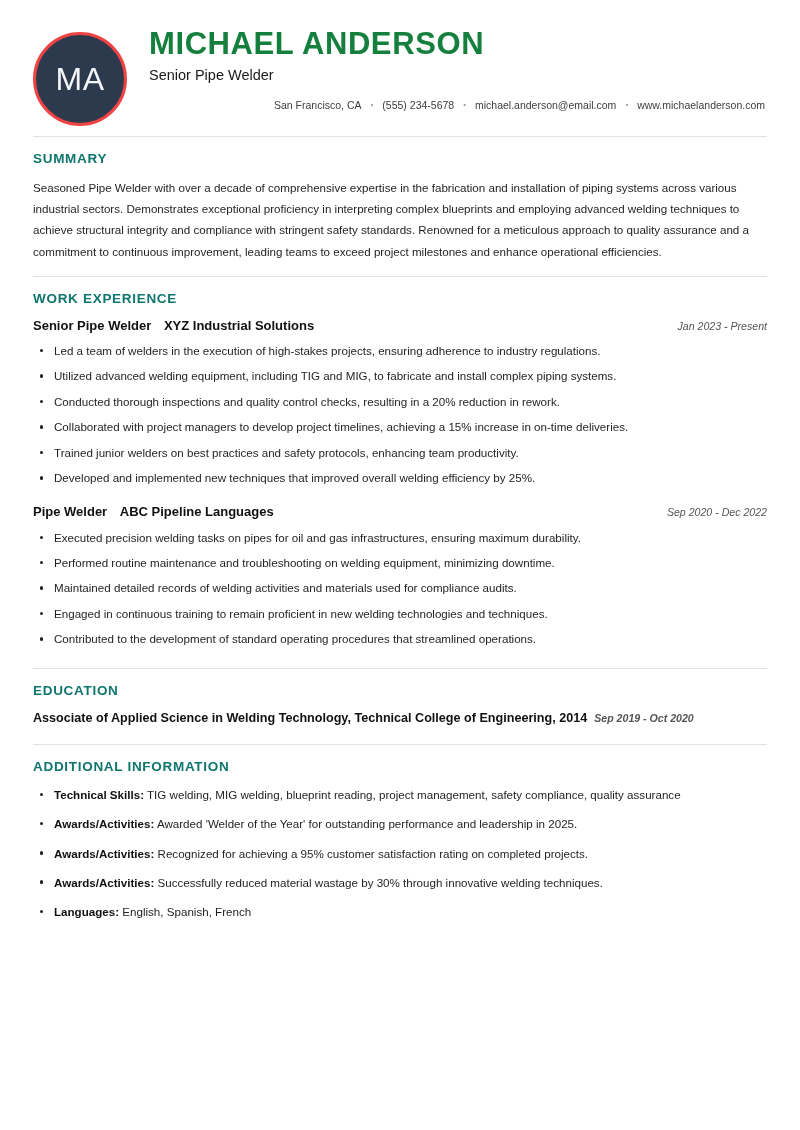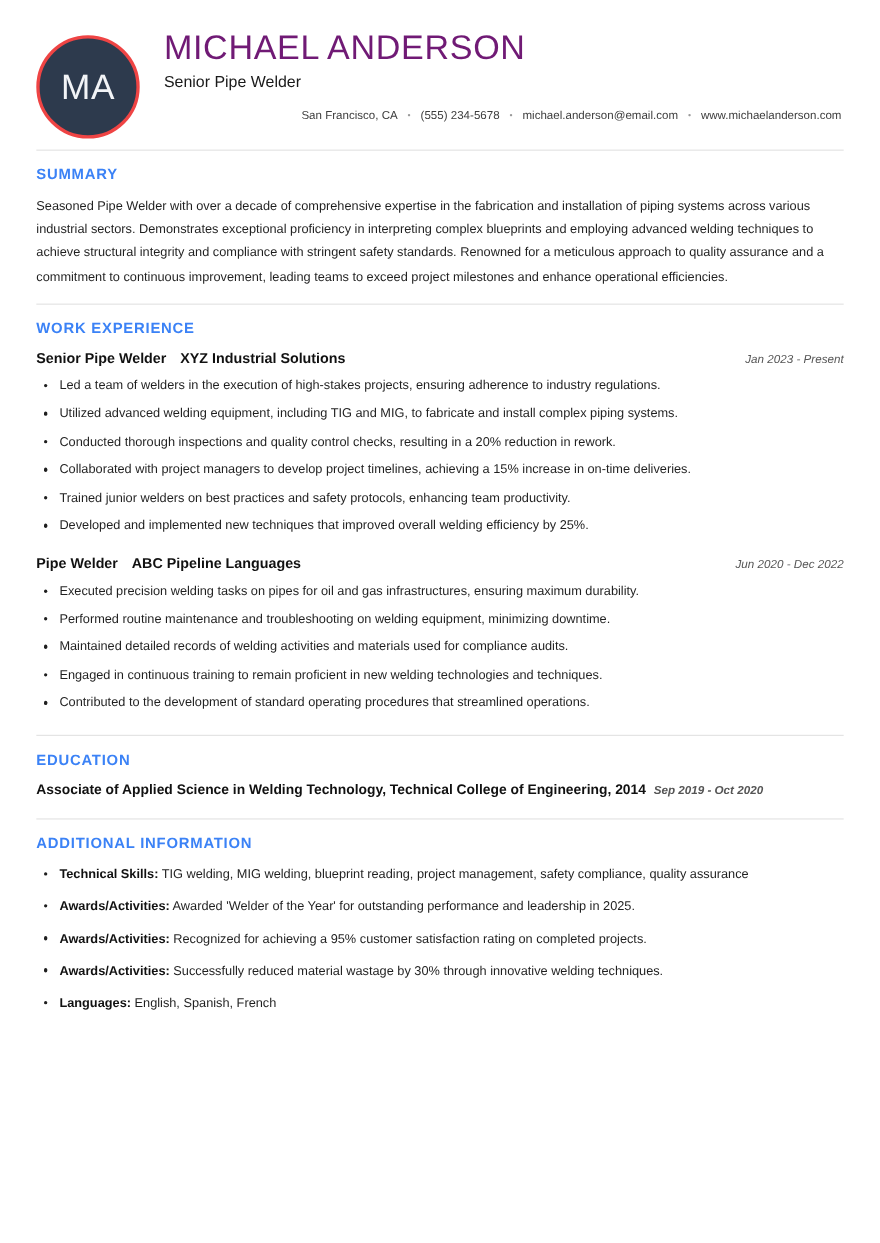--- a/index.html
+++ b/index.html
@@ -47,23 +47,23 @@
     font-weight: 400;
     letter-spacing: 0.5px;
     margin-top: 6px;
   }
   .header-text {
     flex: 1 1 auto;
     padding-left: 22px;
     min-width: 0;
   }
   .name {
-    color: #701a75;
+    color: #15803d;
     font-size: 31px;
-    font-weight: normal;
+    font-weight: bold;
     letter-spacing: 0.6px;
     line-height: 1.15;
     margin: 0 0 3px 0;
     text-transform: uppercase;
   }
   .role-title {
     font-size: 14.5px;
     font-weight: 400;
     color: #1a1a1a;
     line-height: 1.5;
@@ -89,21 +89,21 @@
   }
 
   
   .divider {
     height: 1px;
     background: #e2e2e2;
     width: 100%;
   }
   .section { padding-top: 14px; }
   .section-heading {
-    color: #3b82f6;
+    color: #0f766e;
     font-size: 13.5px;
     font-weight: bold;
     letter-spacing: 0.7px;
     text-transform: uppercase;
     margin: 0 0 11px 0;
   }
 
   
   .summary-text {
     font-size: 11.6px;
@@ -261,21 +261,21 @@
           <li>Developed and implemented new techniques that improved overall welding efficiency by 25%.</li>
         </ul>
       </div>
 
       <div class="job">
         <div class="job-head">
           <div class="job-title-wrap">
             <span>Pipe Welder</span>
             <span class="job-company">ABC Pipeline Languages</span>
           </div>
-          <div class="job-date">Jun 2020 - Dec 2022</div>
+          <div class="job-date">Sep 2020 - Dec 2022</div>
         </div>
         <ul class="bullets">
           <li>Executed precision welding tasks on pipes for oil and gas infrastructures, ensuring maximum durability.</li>
           <li>Performed routine maintenance and troubleshooting on welding equipment, minimizing downtime.</li>
           <li>Maintained detailed records of welding activities and materials used for compliance audits.</li>
           <li>Engaged in continuous training to remain proficient in new welding technologies and techniques.</li>
           <li>Contributed to the development of standard operating procedures that streamlined operations.</li>
         </ul>
       </div>
 

